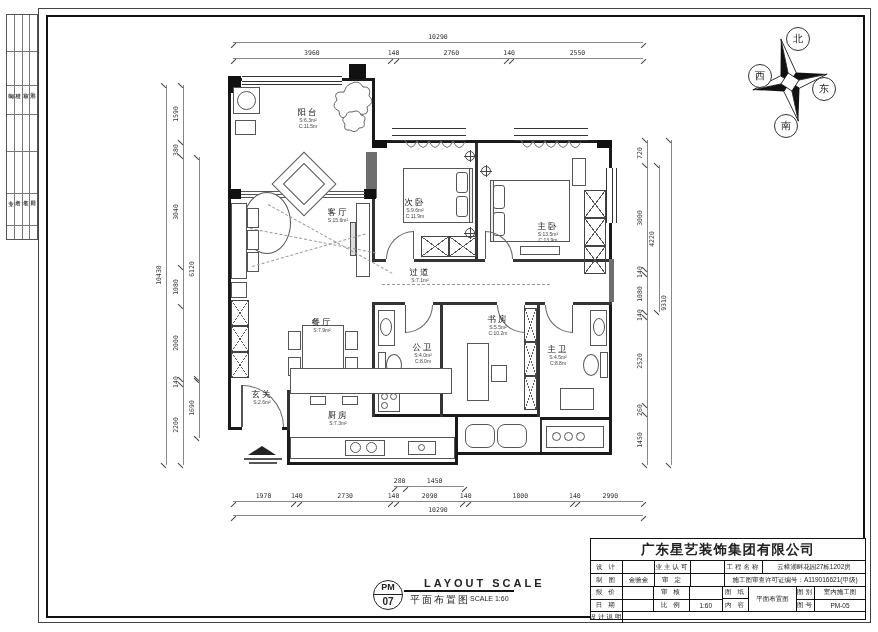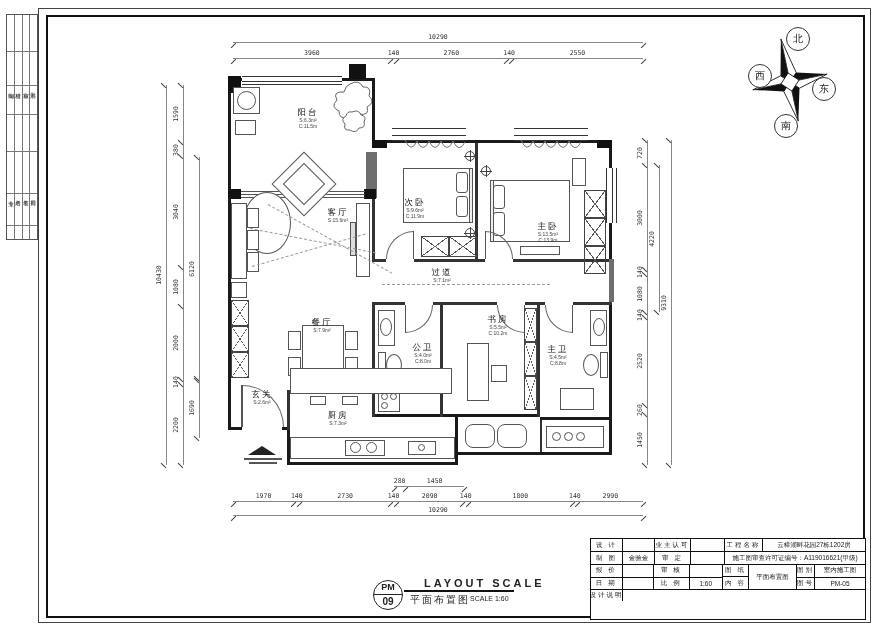--- a/index.html
+++ b/index.html
@@ -287,21 +287,21 @@
   <div class="room-label" style="left:385px;top:198px;width:60px">
     <div class="room-name">次卧</div>
     <div class="room-area">S:9.6m²</div>
     <div class="room-area">C:11.9m</div>
   </div>
   <div class="room-label" style="left:518px;top:222px;width:60px">
     <div class="room-name">主卧</div>
     <div class="room-area">S:13.5m²</div>
     <div class="room-area">C:13.9m</div>
   </div>
-  <div class="room-label" style="left:412px;top:268px;width:60px">
+  <div class="room-label" style="left:390px;top:268px;width:60px">
     <div class="room-name">过道</div>
     <div class="room-area">S:7.1m²</div>
   </div>
   <div class="room-label" style="left:393px;top:343px;width:60px">
     <div class="room-name">公卫</div>
     <div class="room-area">S:4.0m²</div>
     <div class="room-area">C:8.0m</div>
   </div>
   <div class="room-label" style="left:468px;top:315px;width:60px">
     <div class="room-name">书房</div>
@@ -486,28 +486,29 @@
     </div>
   <div class="compass-circ" style="left:812px;top:77px">
       <span>东</span>
     </div>
   <div class="compass-circ" style="left:774px;top:114px">
       <span>南</span>
     </div>
 
   <div class="sheet-circle">
     <div class="t">PM</div>
-    <div class="b">09</div>
+    <div class="b">07</div>
   </div>
   <div class="footer-title-en">LAYOUT SCALE</div>
   <div class="footer-rule"></div>
   <div class="footer-title-cn">平面布置图</div>
   <div class="footer-scale">SCALE 1:60</div>
 
   <div class="tb">
+    <div class="tb-company">广东星艺装饰集团有限公司</div>
     <div class="tb-row">
       <div class="tb-cell tb-lab w32">设 计</div>
       <div class="tb-cell w32"></div>
       <div class="tb-cell tb-lab w36">业主认可</div>
       <div class="tb-cell w34"></div>
       <div class="tb-cell tb-lab w38">工程名称</div>
       <div class="tb-cell last" style="flex:1">云樟湖畔花园27栋1202房</div>
     </div>
     <div class="tb-row">
       <div class="tb-cell tb-lab w32">制 图</div>

